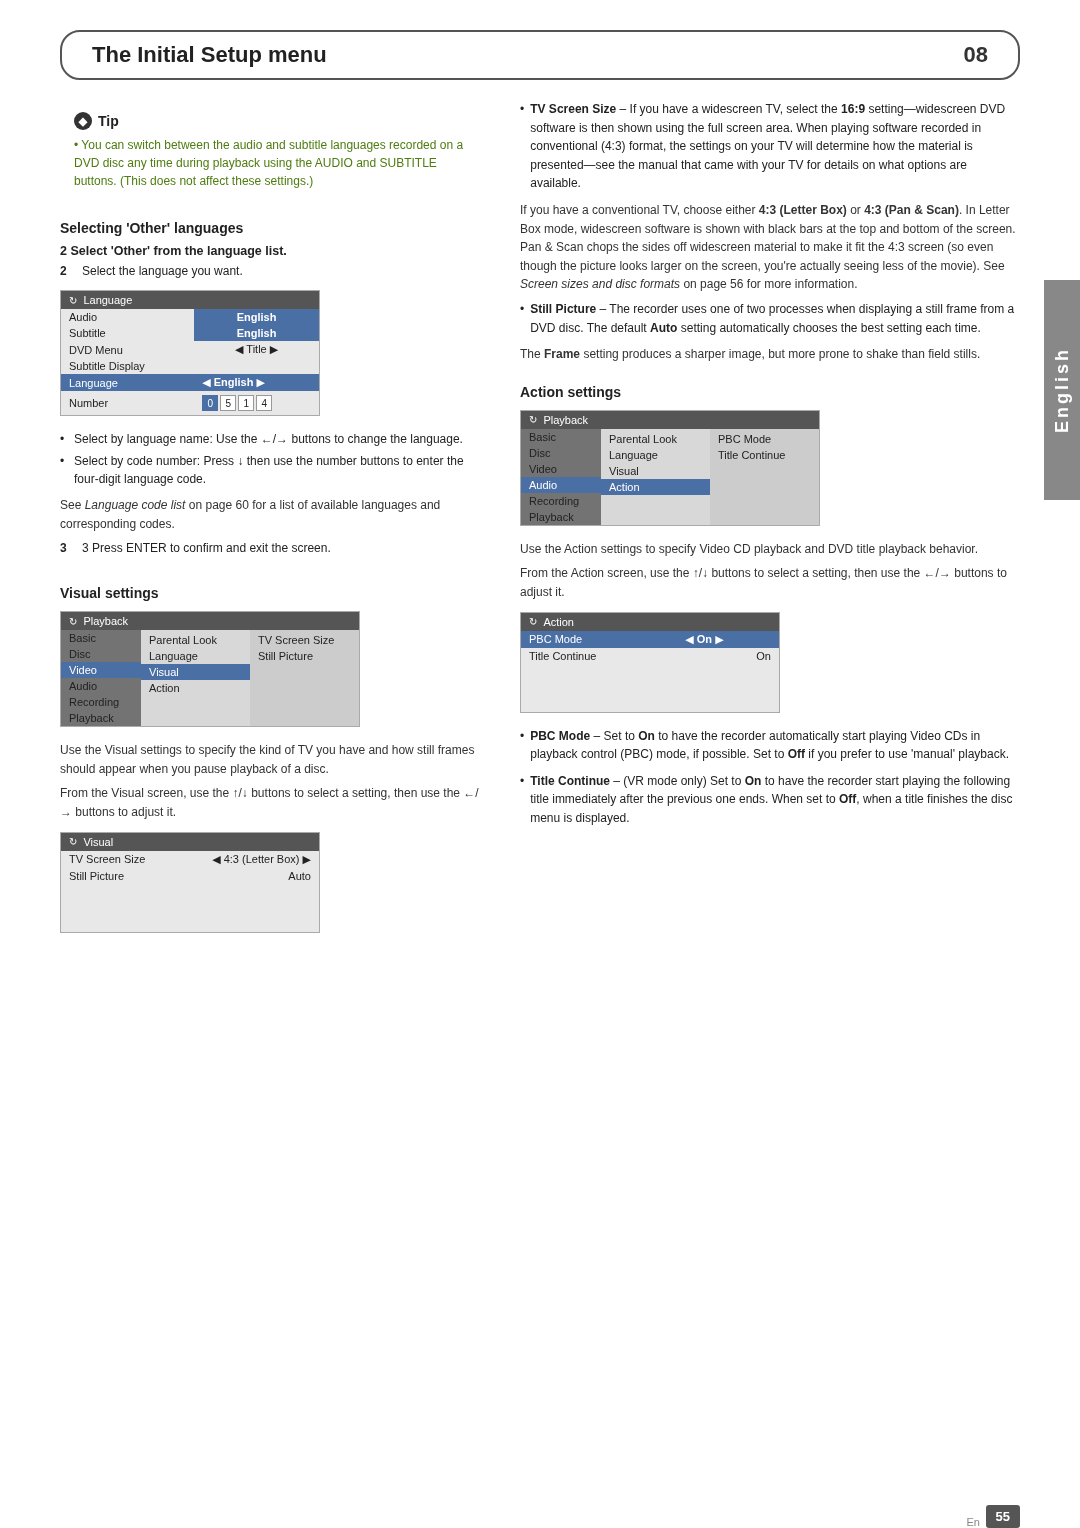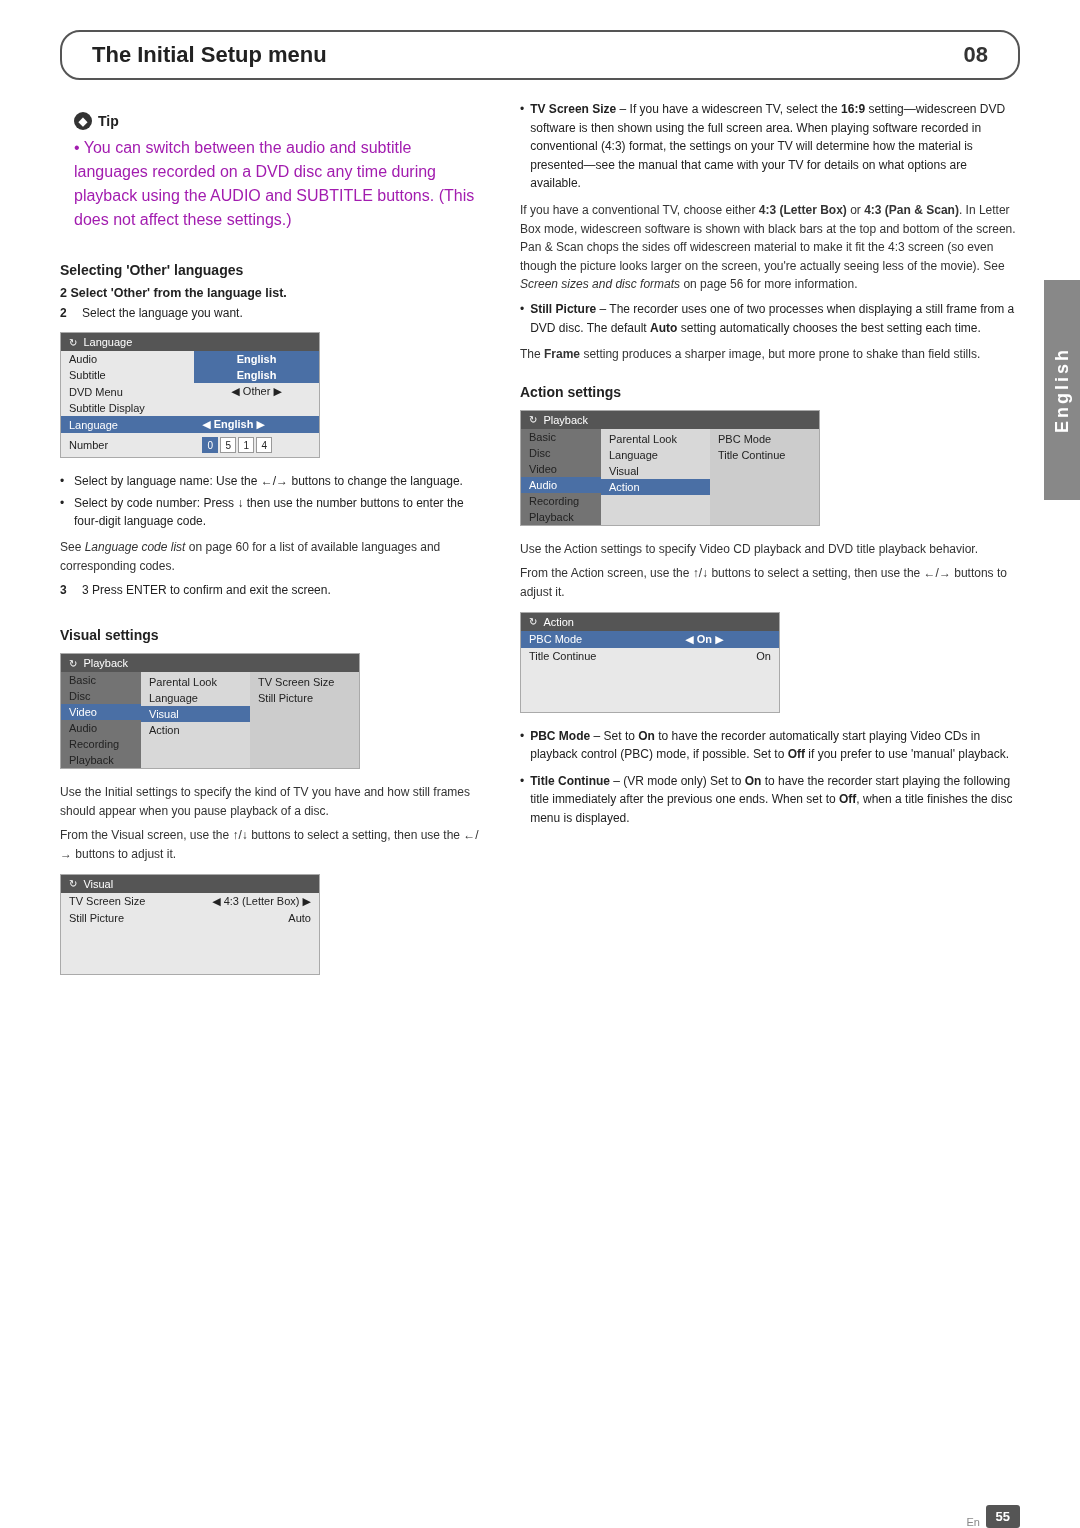--- a/index.html
+++ b/index.html
@@ -97,23 +97,23 @@
       background: #333;
       border-radius: 50%;
       display: inline-flex;
       align-items: center;
       justify-content: center;
       color: #fff;
       font-size: 11px;
       font-weight: bold;
     }
     .tip-text {
-      font-size: 16px;
+      font-size: 12px;
       line-height: 1.5;
-      color: #a21caf;
+      color: #4d7c0f;
     }
 
     
     .section-heading {
       font-size: 14px;
       font-weight: bold;
       margin-bottom: 8px;
       margin-top: 12px;
     }
     .sub-heading {
@@ -359,21 +359,21 @@
               <tr>
             <td>Audio</td>
             <td class="val-highlight">English</td>
           </tr>
           <tr>
             <td>Subtitle</td>
             <td class="val-highlight">English</td>
           </tr>
           <tr>
             <td>DVD Menu</td>
-            <td style="text-align:center">◀ Other ▶</td>
+            <td style="text-align:center">◀ Title ▶</td>
           </tr>
           <tr>
             <td>Subtitle Display</td>
             <td></td>
           </tr>
           <tr class="selected">
             <td>Language</td>
             <td style="">◀ <b>English</b> ▶</td>
           </tr>
           <tr>
@@ -433,21 +433,21 @@
             <div class="ui-right-item selected" style="background:#4a6fa5;color:#fff;">Visual</div>
             <div class="ui-right-item">Action</div>
           </div>
           <div class="ui-col-sub">
             <div class="ui-right-item">TV Screen Size</div>
             <div class="ui-right-item">Still Picture</div>
           </div>
         </div>
       </div>
 
-      <div class="body-text">Use the Initial settings to specify the kind of TV you have and how still frames should appear when you pause playback of a disc.</div>
+      <div class="body-text">Use the Visual settings to specify the kind of TV you have and how still frames should appear when you pause playback of a disc.</div>
       <div class="body-text">
         From the Visual screen, use the ↑/↓ buttons to select a setting, then use the ←/→ buttons to adjust it.
       </div>
 
       <div class="ui-visual-small">
         <div class="ui-title-bar">
           <span class="ui-title-icon">↻</span>
           <span>Visual</span>
         </div>
         <table class="ui-table">

